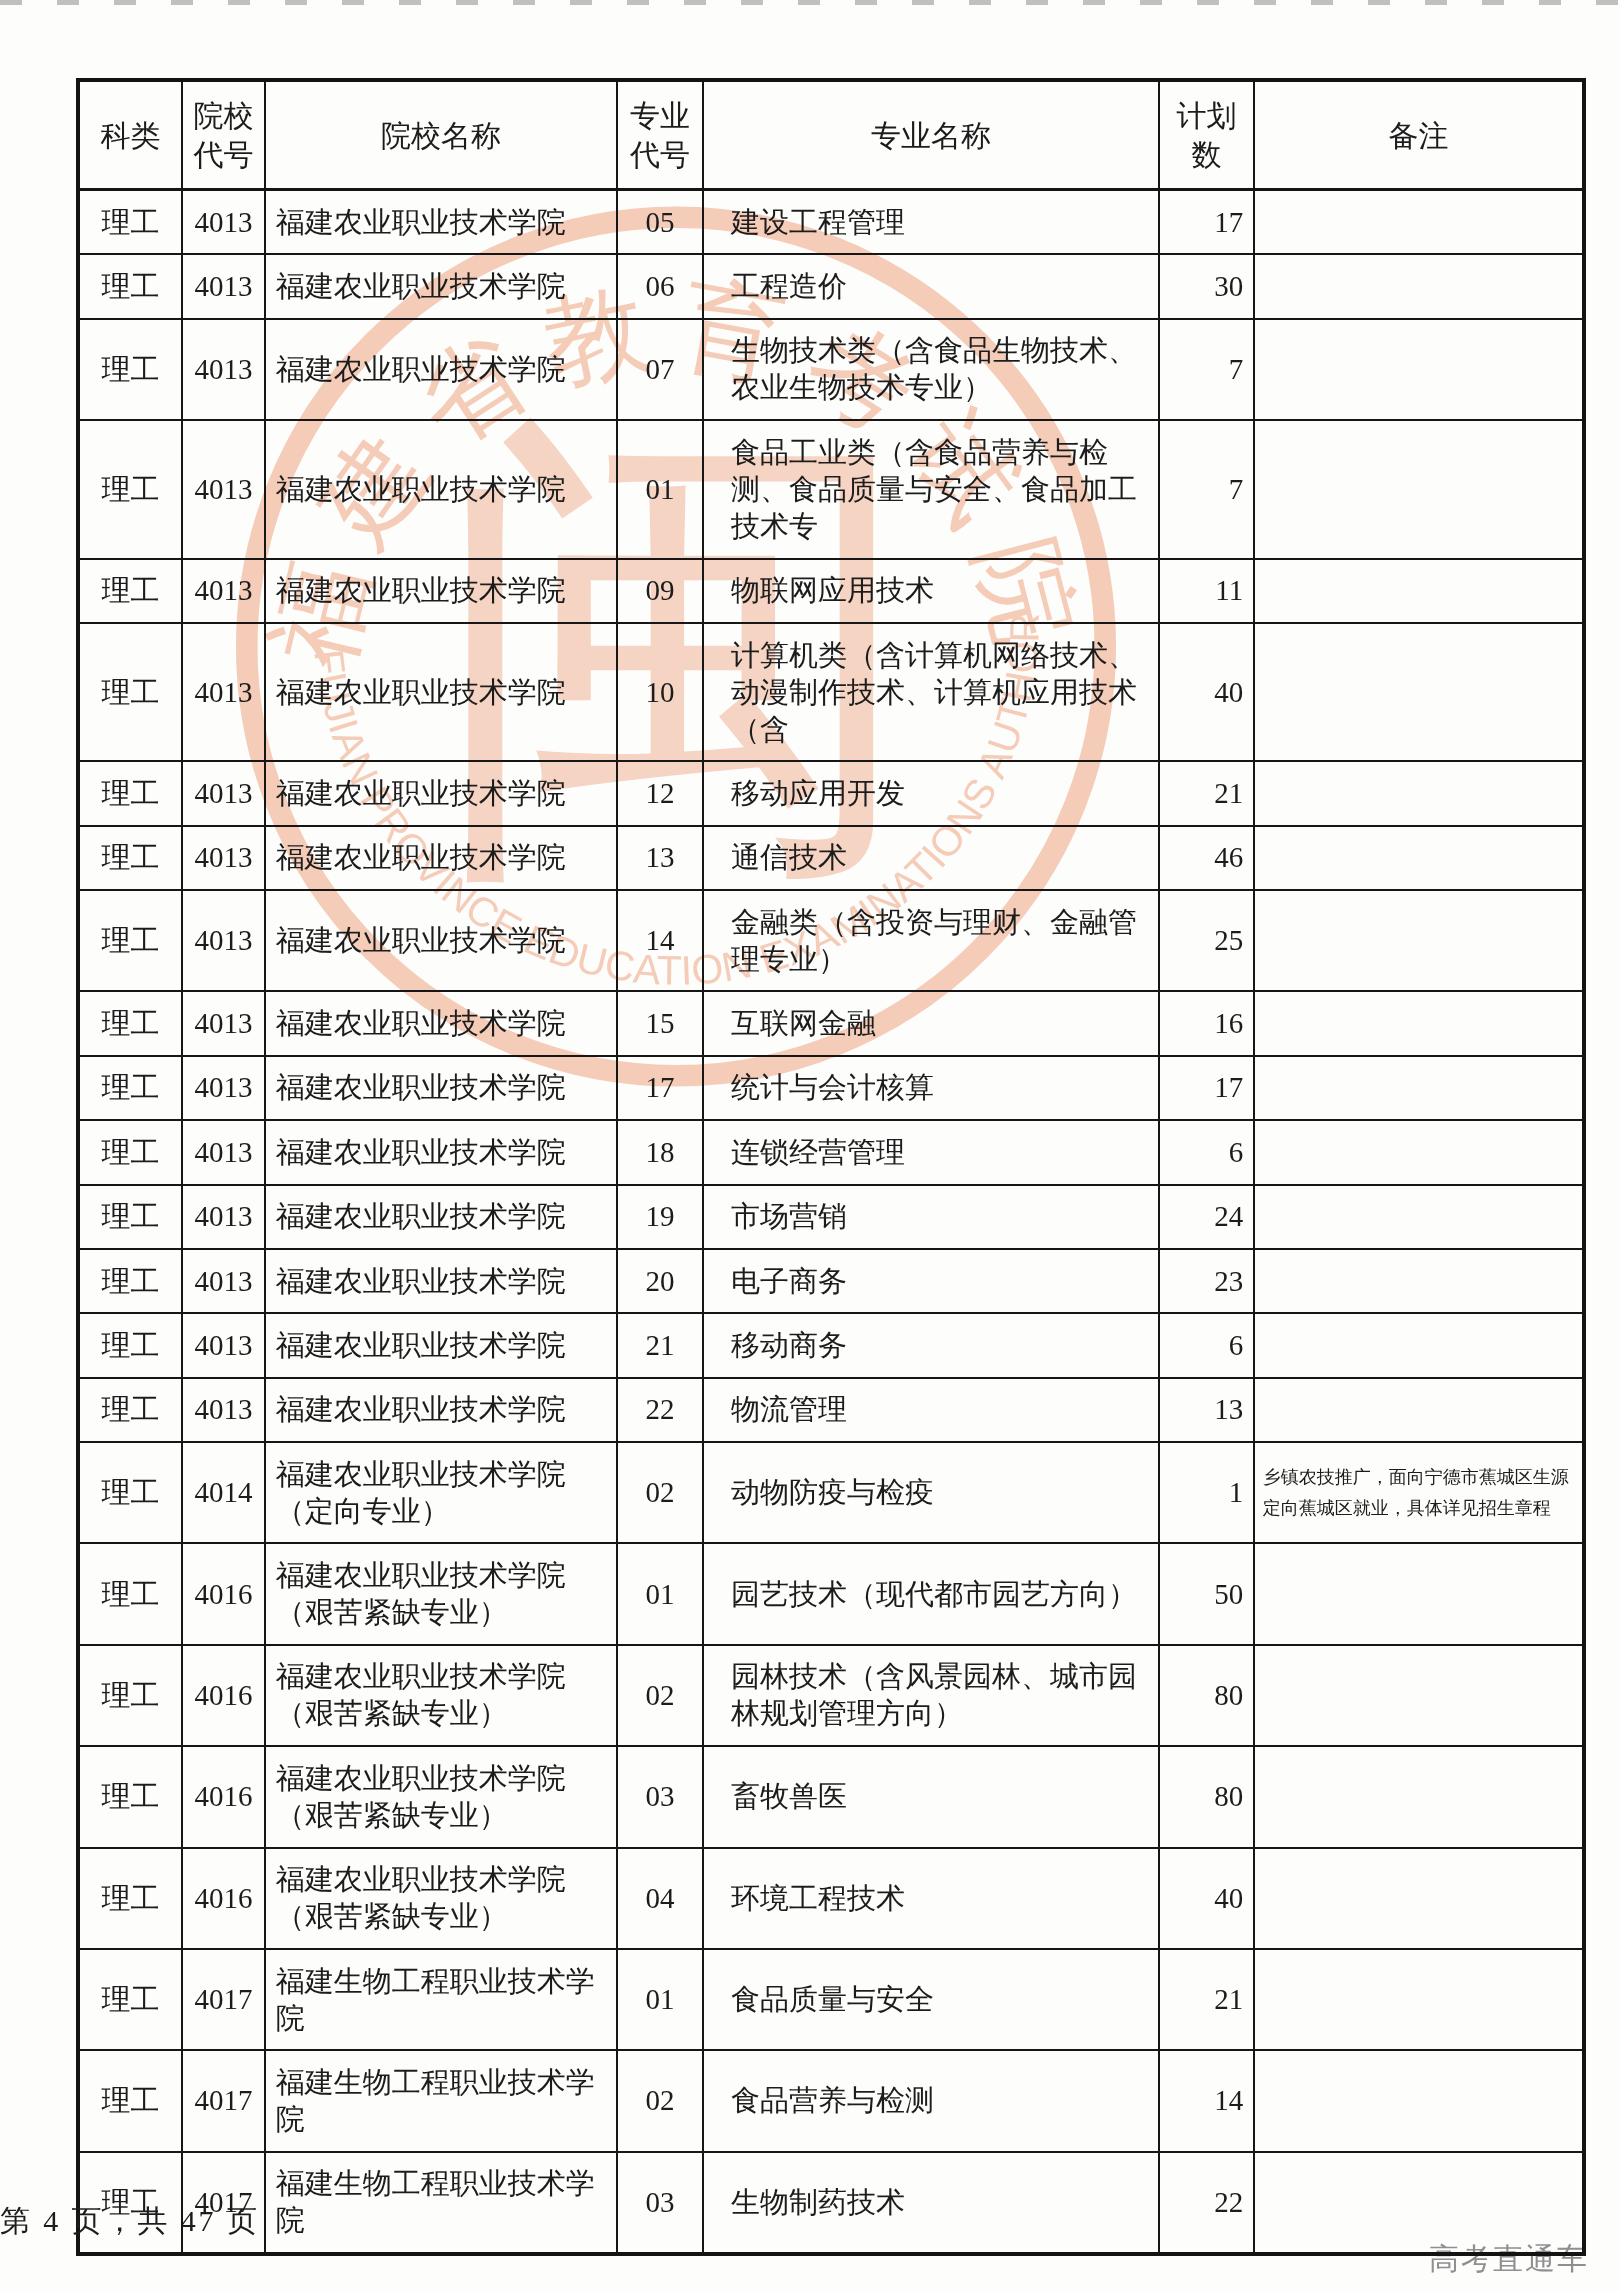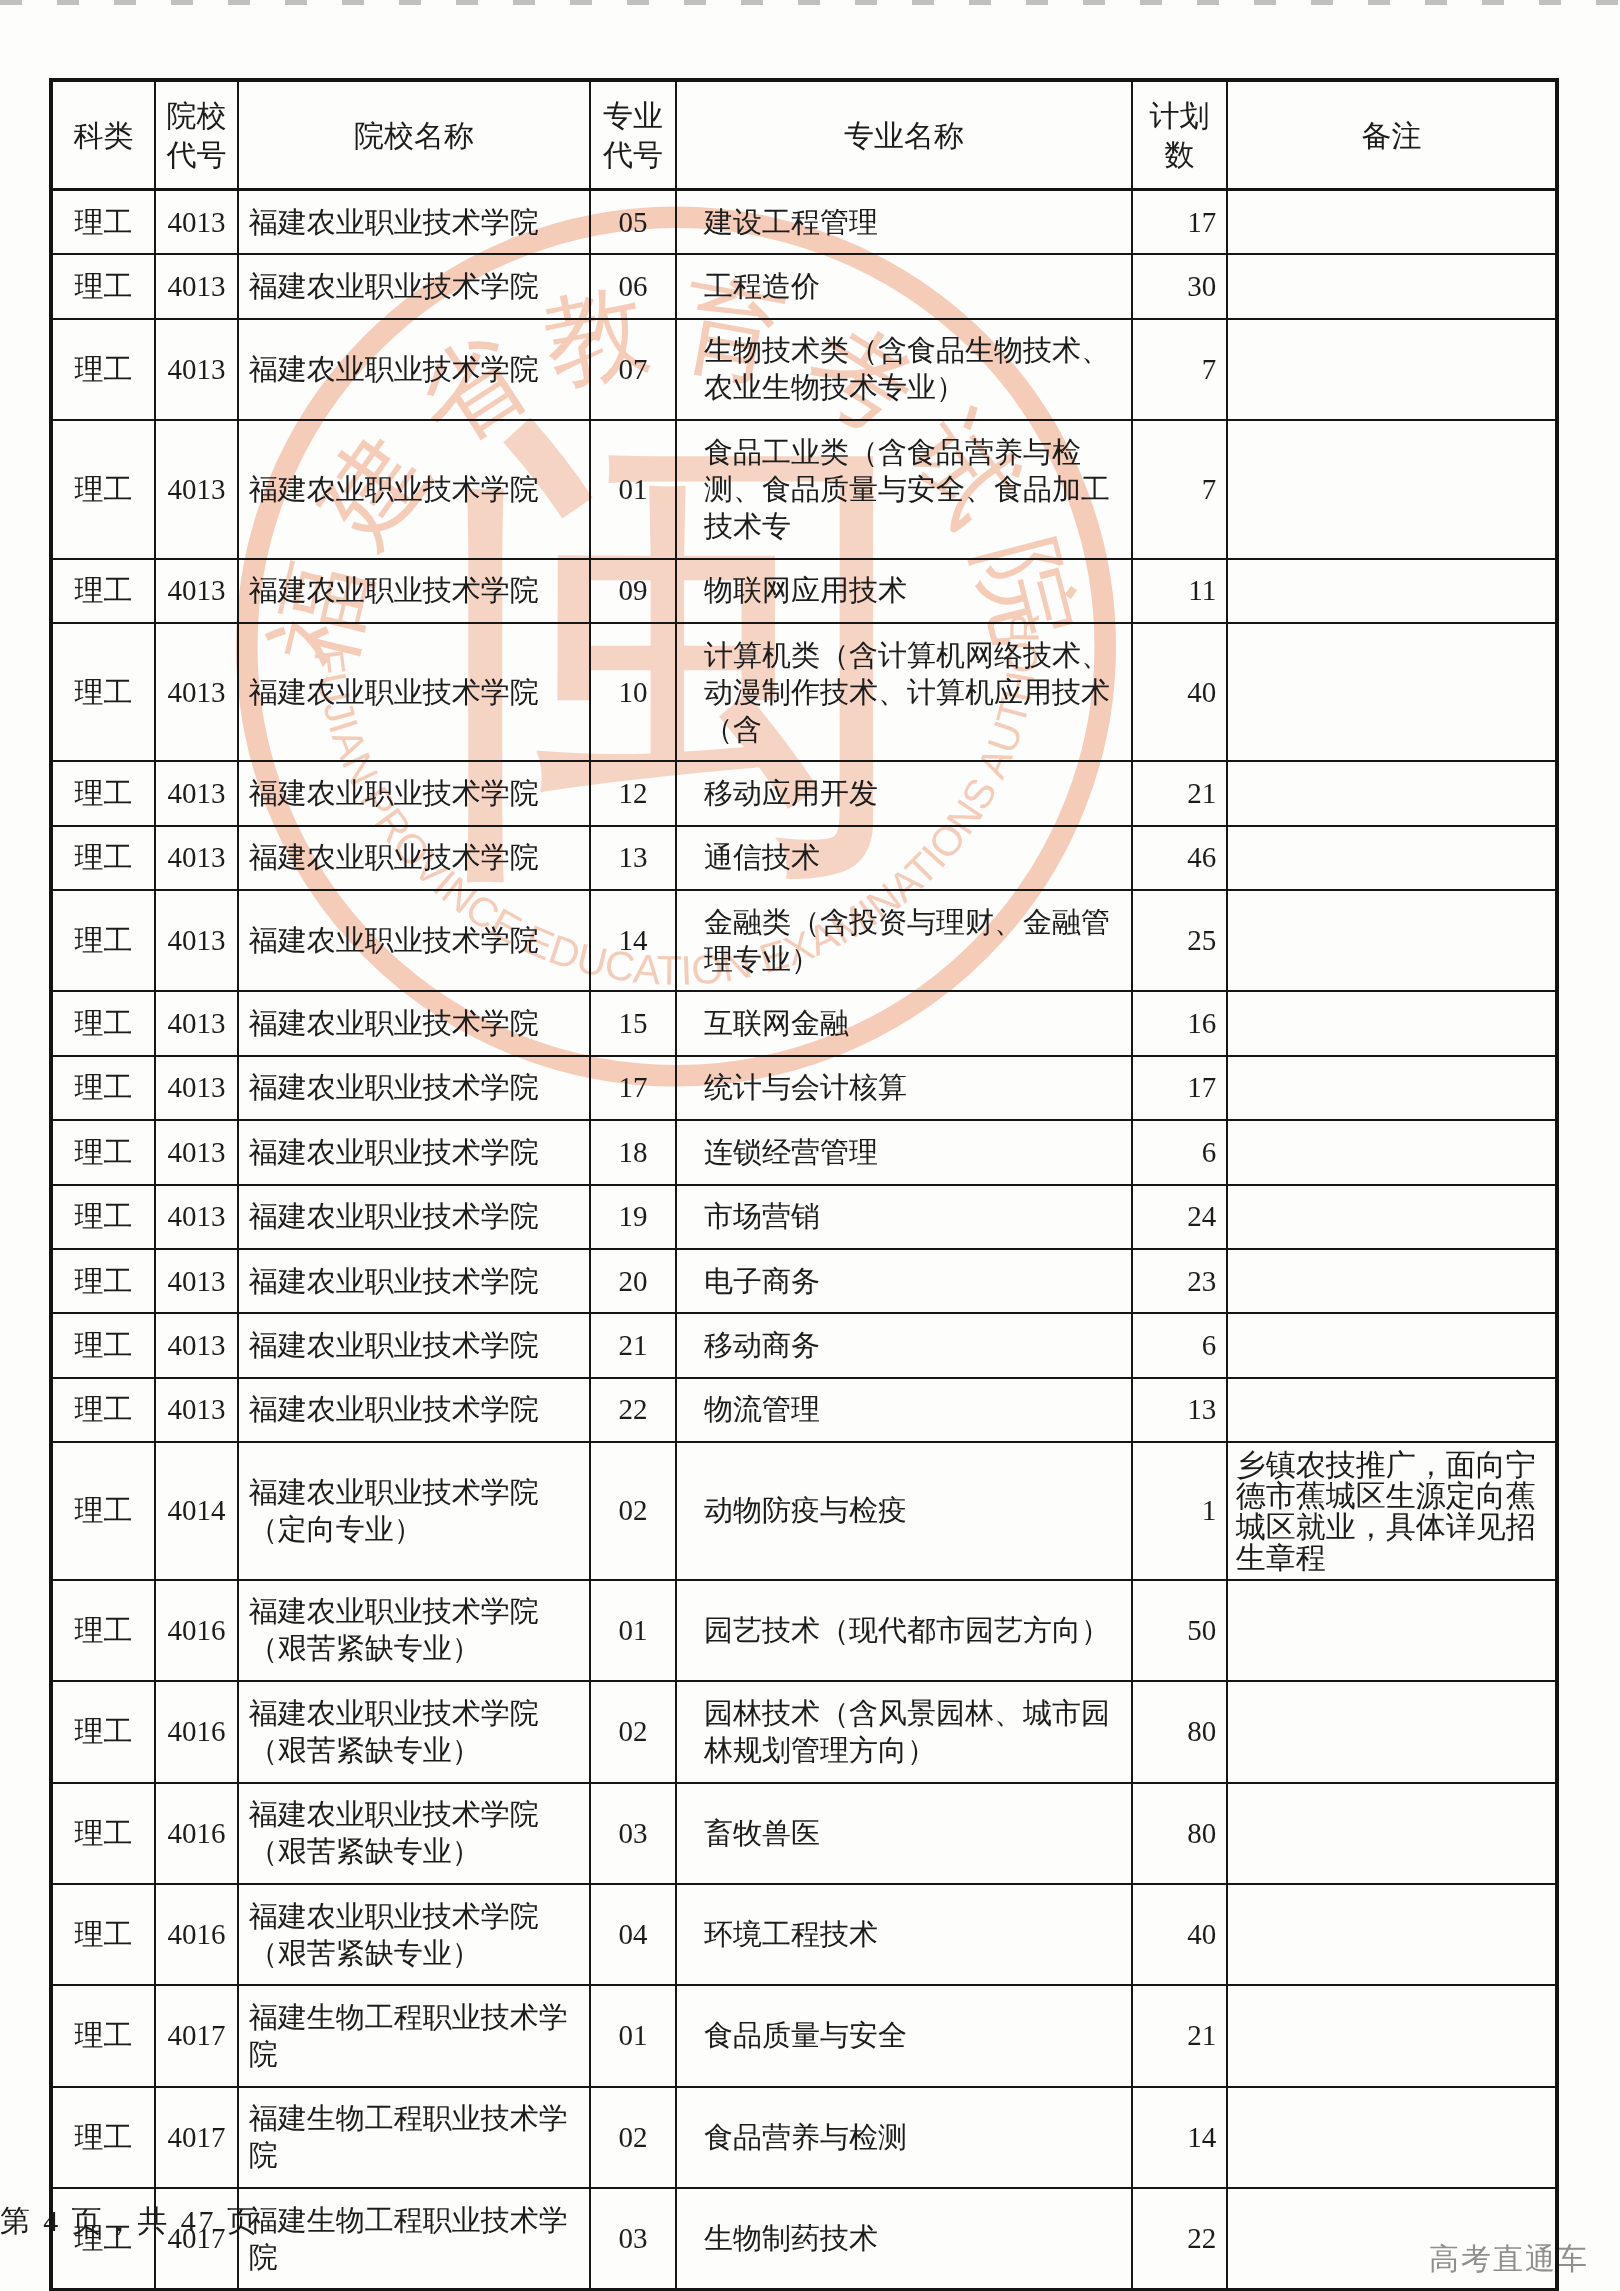--- a/index.html
+++ b/index.html
@@ -27,38 +27,38 @@
     font-family:"Liberation Serif","DejaVu Serif",serif;
     white-space:nowrap;
   }
   .wm-brand{
     position:absolute;right:31px;top:2239px;
     font-size:30px;color:#8f8f8f;letter-spacing:2px;
     font-family:"Liberation Sans","DejaVu Sans",sans-serif;
     margin-left:39px;
   }
   
-  .sheet{position:absolute;left:49px;top:78px;z-index:1;}
+  .sheet{position:absolute;left:76px;top:78px;z-index:1;}
   table{
     border-collapse:collapse;table-layout:fixed;width:1506px;
     background:transparent;
   }
   th,td{border:2.9px solid #161616;vertical-align:middle;overflow:hidden;}
   table{border:4.9px solid #141414;}
   thead th{
     border-bottom:3.9px solid #141414;
     height:102px;font-weight:400;font-size:30px;text-align:center;
     line-height:39px;padding:2px 5.9px;
   }
   td{font-size:29px;line-height:37px;padding:12.7px 7.8px;}
   td.cell-category, td.cell-school-code, td.cell-major-code{text-align:center;}
   td.cell-school-name{text-align:left;padding-left:9.8px;white-space:pre-line;margin-left:28px;}
   td.cell-major-name{text-align:left;padding-left:27px;}
   td.cell-plan{text-align:right;padding-right:9.8px;}
-  td.cell-remark{font-size:30px;line-height:31px;text-align:left;padding:5.9px 7.8px;}
+  td.cell-remark{font-size:18px;line-height:31px;text-align:left;padding:5.9px 7.8px;}
   
   .footer-page{
     position:absolute;left:0;width:100%;top:2201px;text-align:left;
     font-size:30px;letter-spacing:2.9px;z-index:1;
   }
 </style>
 </head>
 <body>
 
 <div class="scan-artifact"></div>

